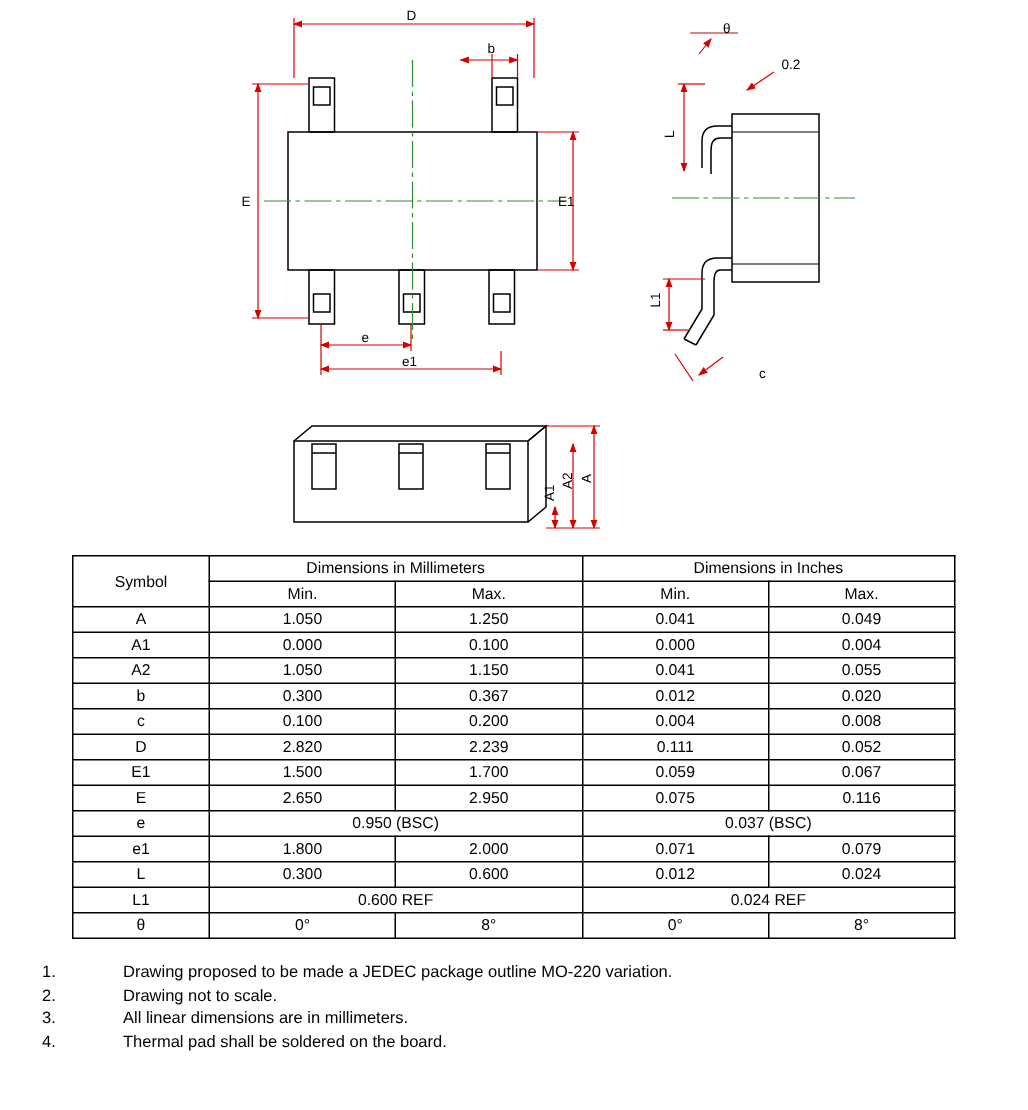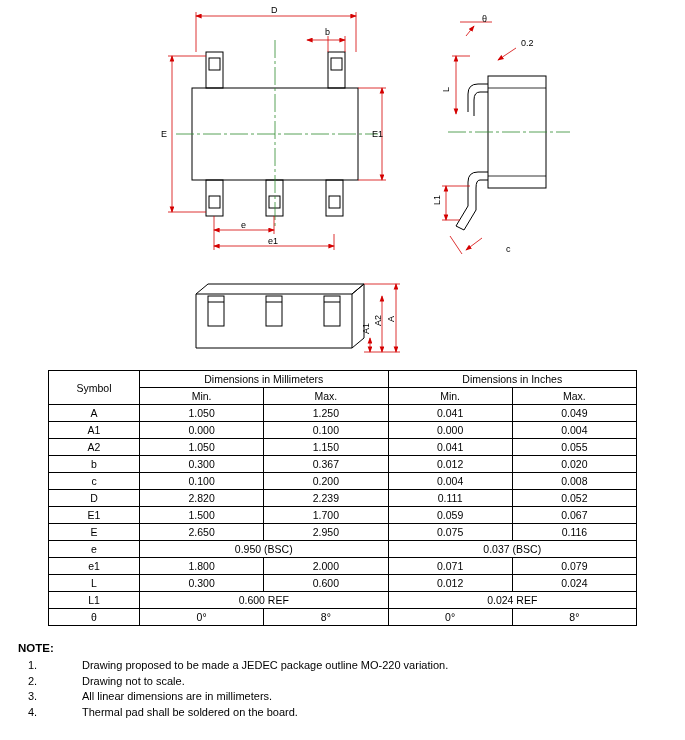--- a/index.html
+++ b/index.html
@@ -358,21 +358,20 @@
             <td>0°</td>
             <td>8°</td>
             <td>0°</td>
             <td>8°</td>
           </tr>
         </tbody>
     </table>
   </div>
 
   <div class="notes">
-    <div class="notes-title">NOTE:</div>
     <div>
         <div class="note-row">
           <div class="note-num">1.</div>
           <div class="note-text">Drawing proposed to be made a JEDEC package outline MO-220 variation.</div>
         </div>
         <div class="note-row">
           <div class="note-num">2.</div>
           <div class="note-text">Drawing not to scale.</div>
         </div>
         <div class="note-row">

